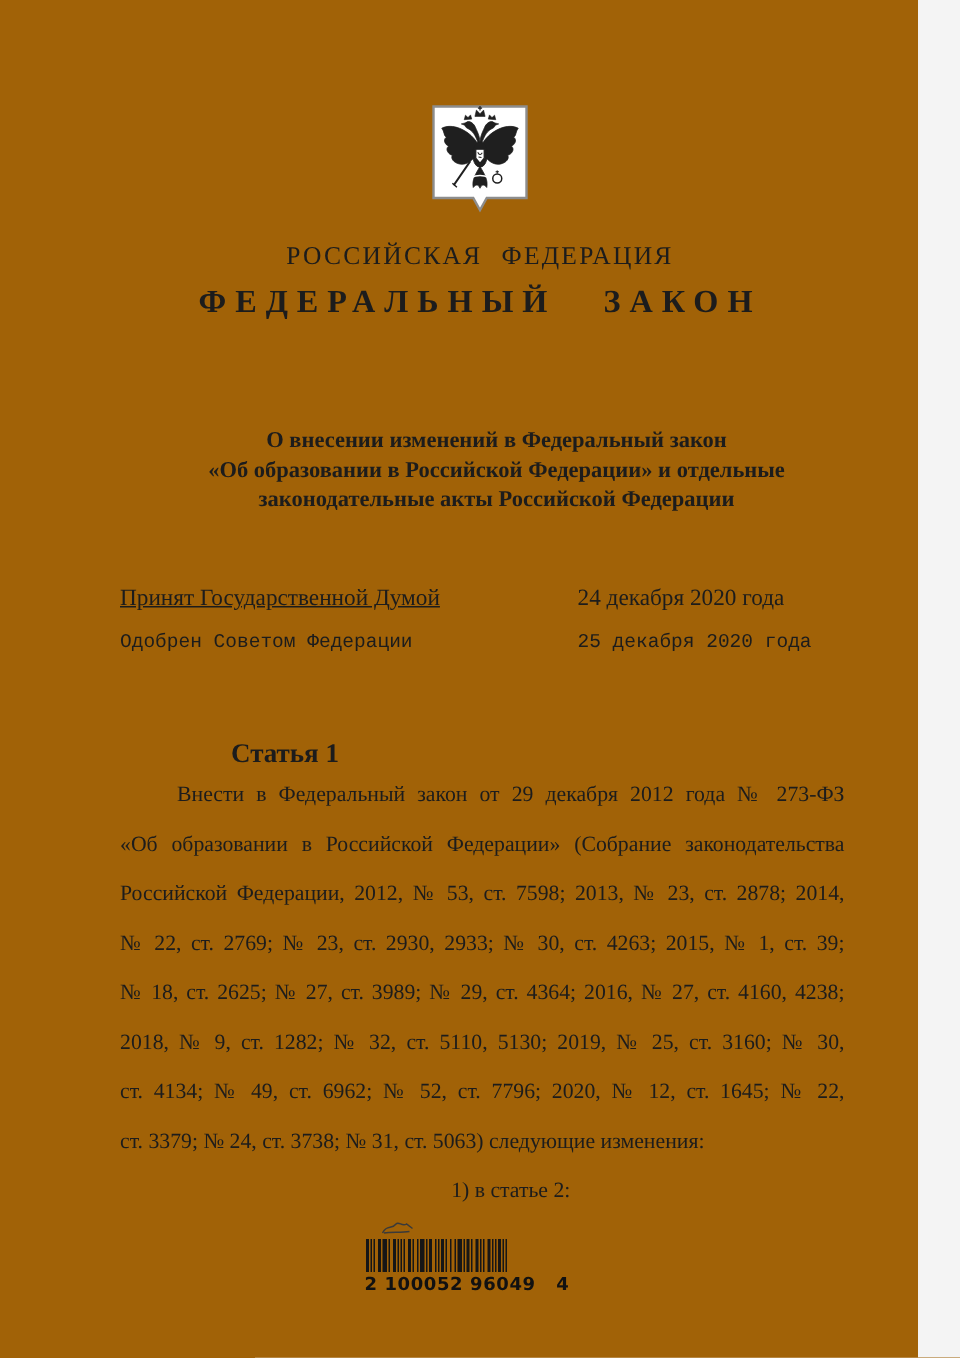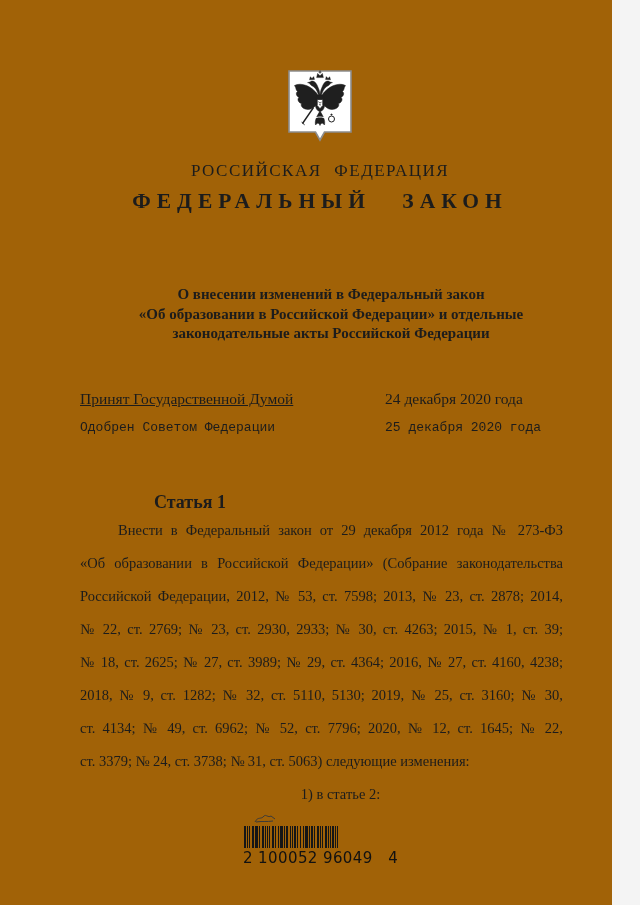--- a/index.html
+++ b/index.html
@@ -37,21 +37,21 @@
   .ln{line-height:33px;}
   .jl{text-align:justify;text-align-last:justify;}
   .indent{padding-left:38px;text-align:center;}
 
   .barcode{position:absolute;left:243px;top:813px;width:100px;}
   .scribble{display:block;margin-left:10px;}
   .bars{display:block;margin-top:1px;}
   .bars rect{fill:#161616;}
   .barcode-digits{
     font-family:"DejaVu Sans","Liberation Sans",sans-serif;
-    font-size:15px;white-space:pre;letter-spacing:0.4px;margin-top:1px;color:#111;
+    font-size:12px;white-space:pre;letter-spacing:0.4px;margin-top:1px;color:#111;font-weight:bold;
   }
 </style>
 </head>
 <body>
 
 <div class="page">
 
   <div class="emblem">
     <svg viewBox="0 0 64 80" width="64" height="80" aria-hidden="true">
       <path d="M1,1 H63 V62 H36.5 L32,70 L27.5,62 H1 Z" fill="#fff" stroke="#8d8d8d" stroke-width="1.6"></path>

